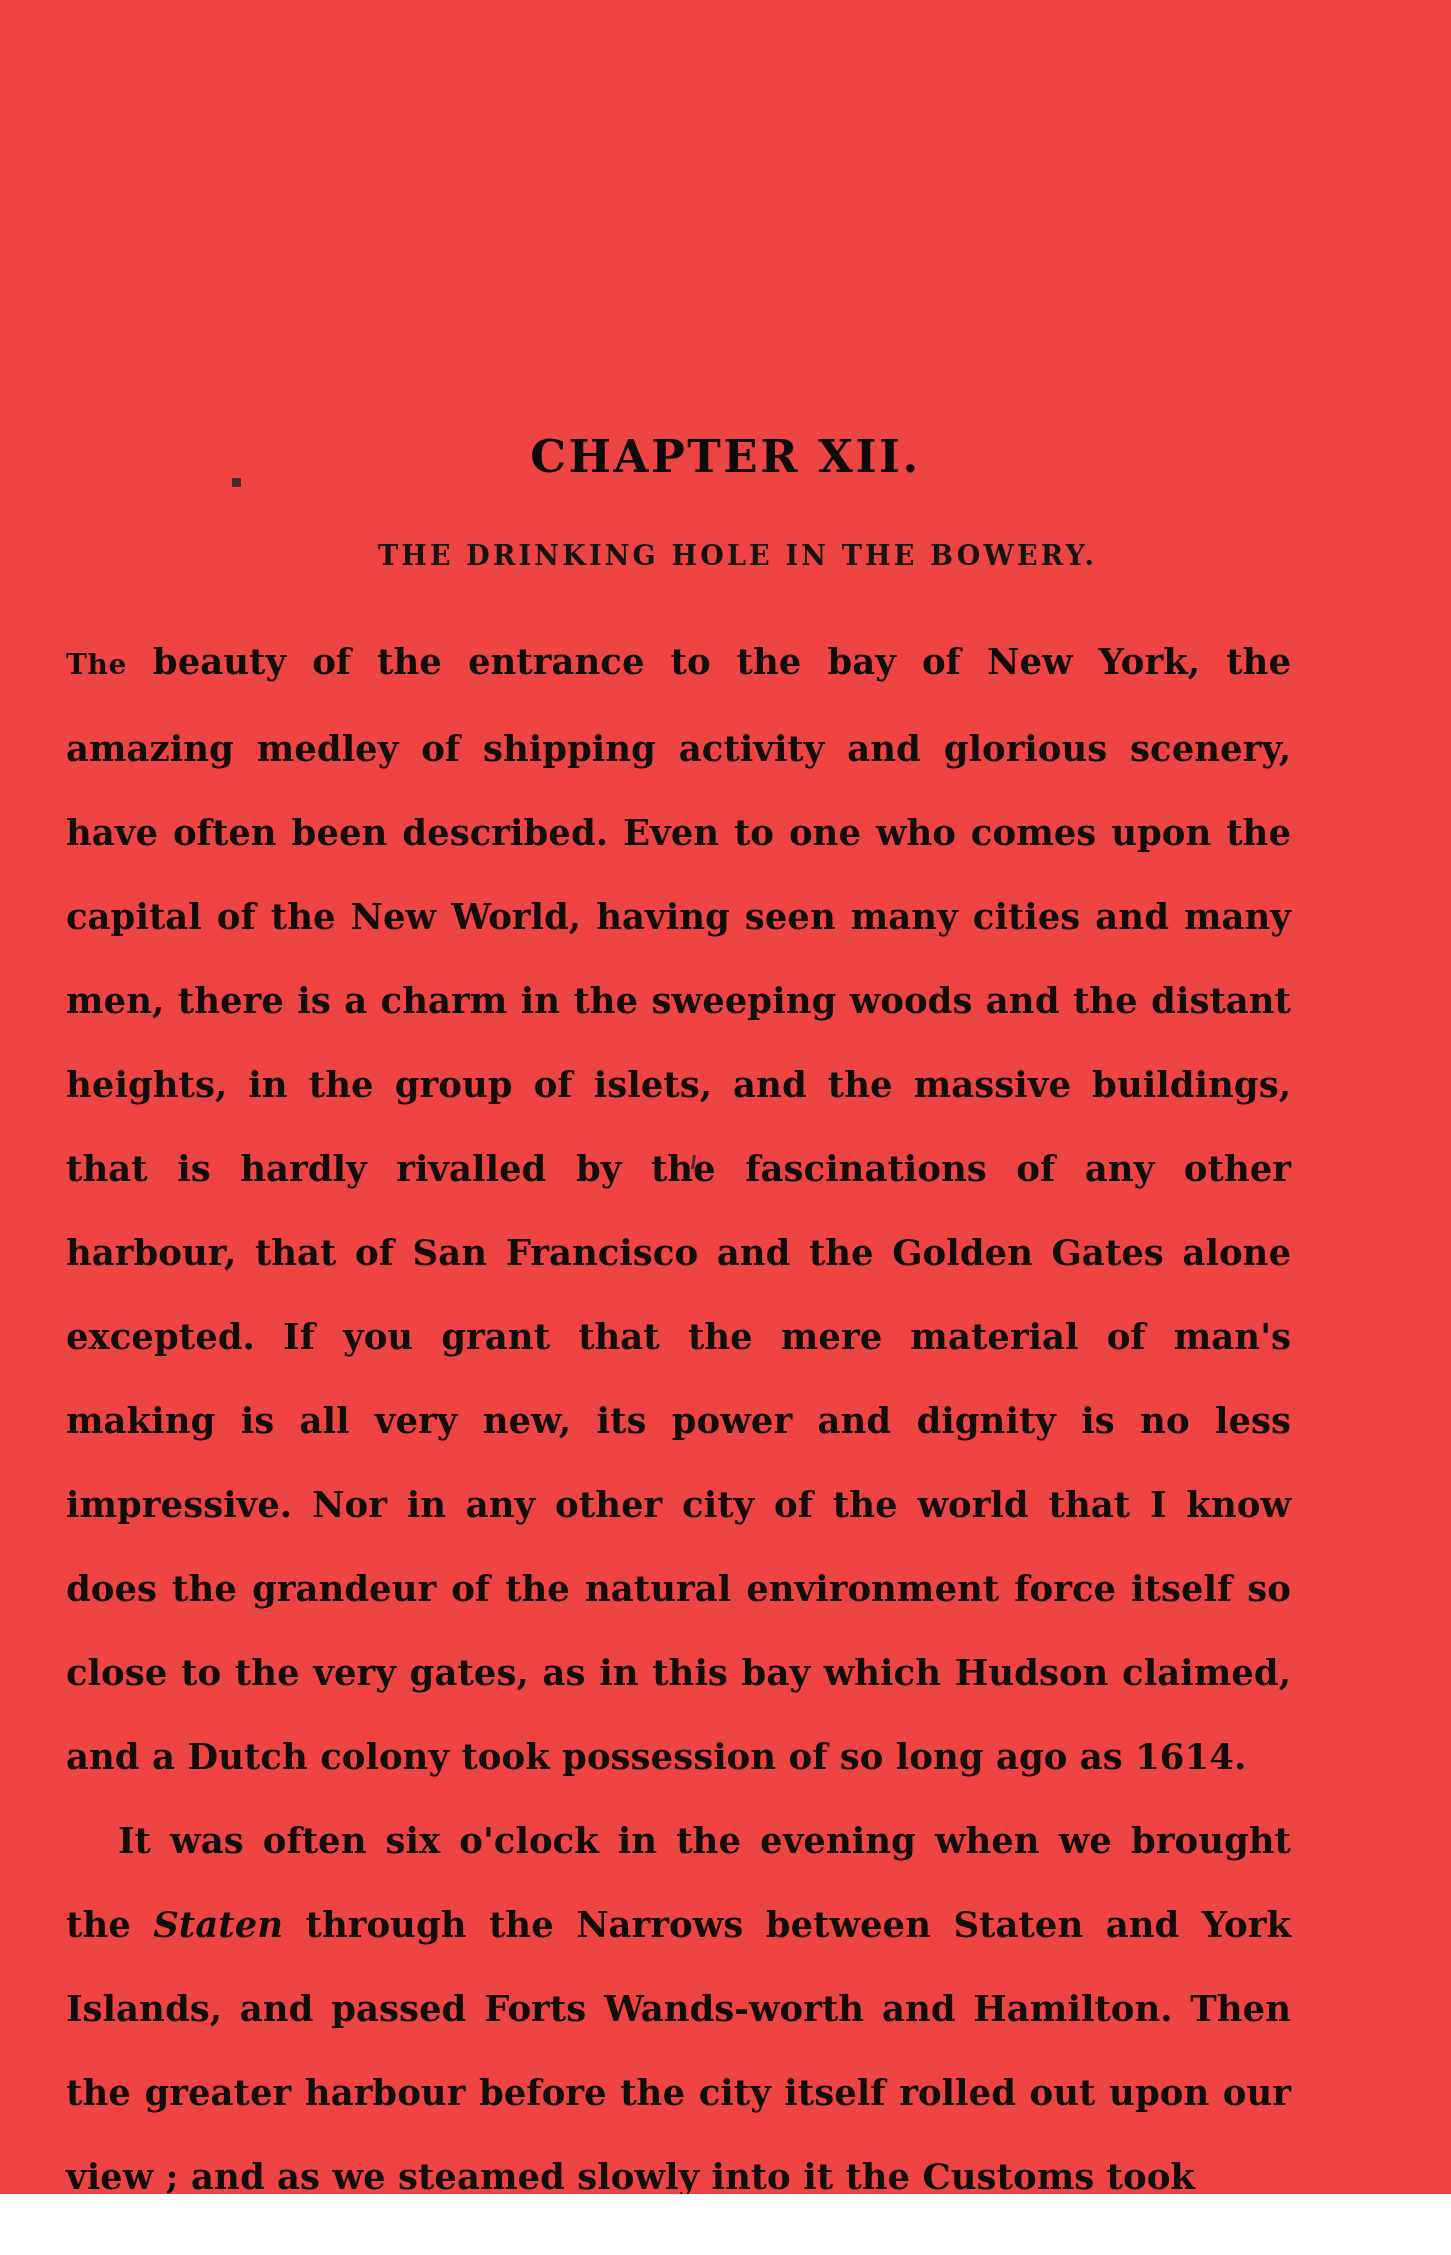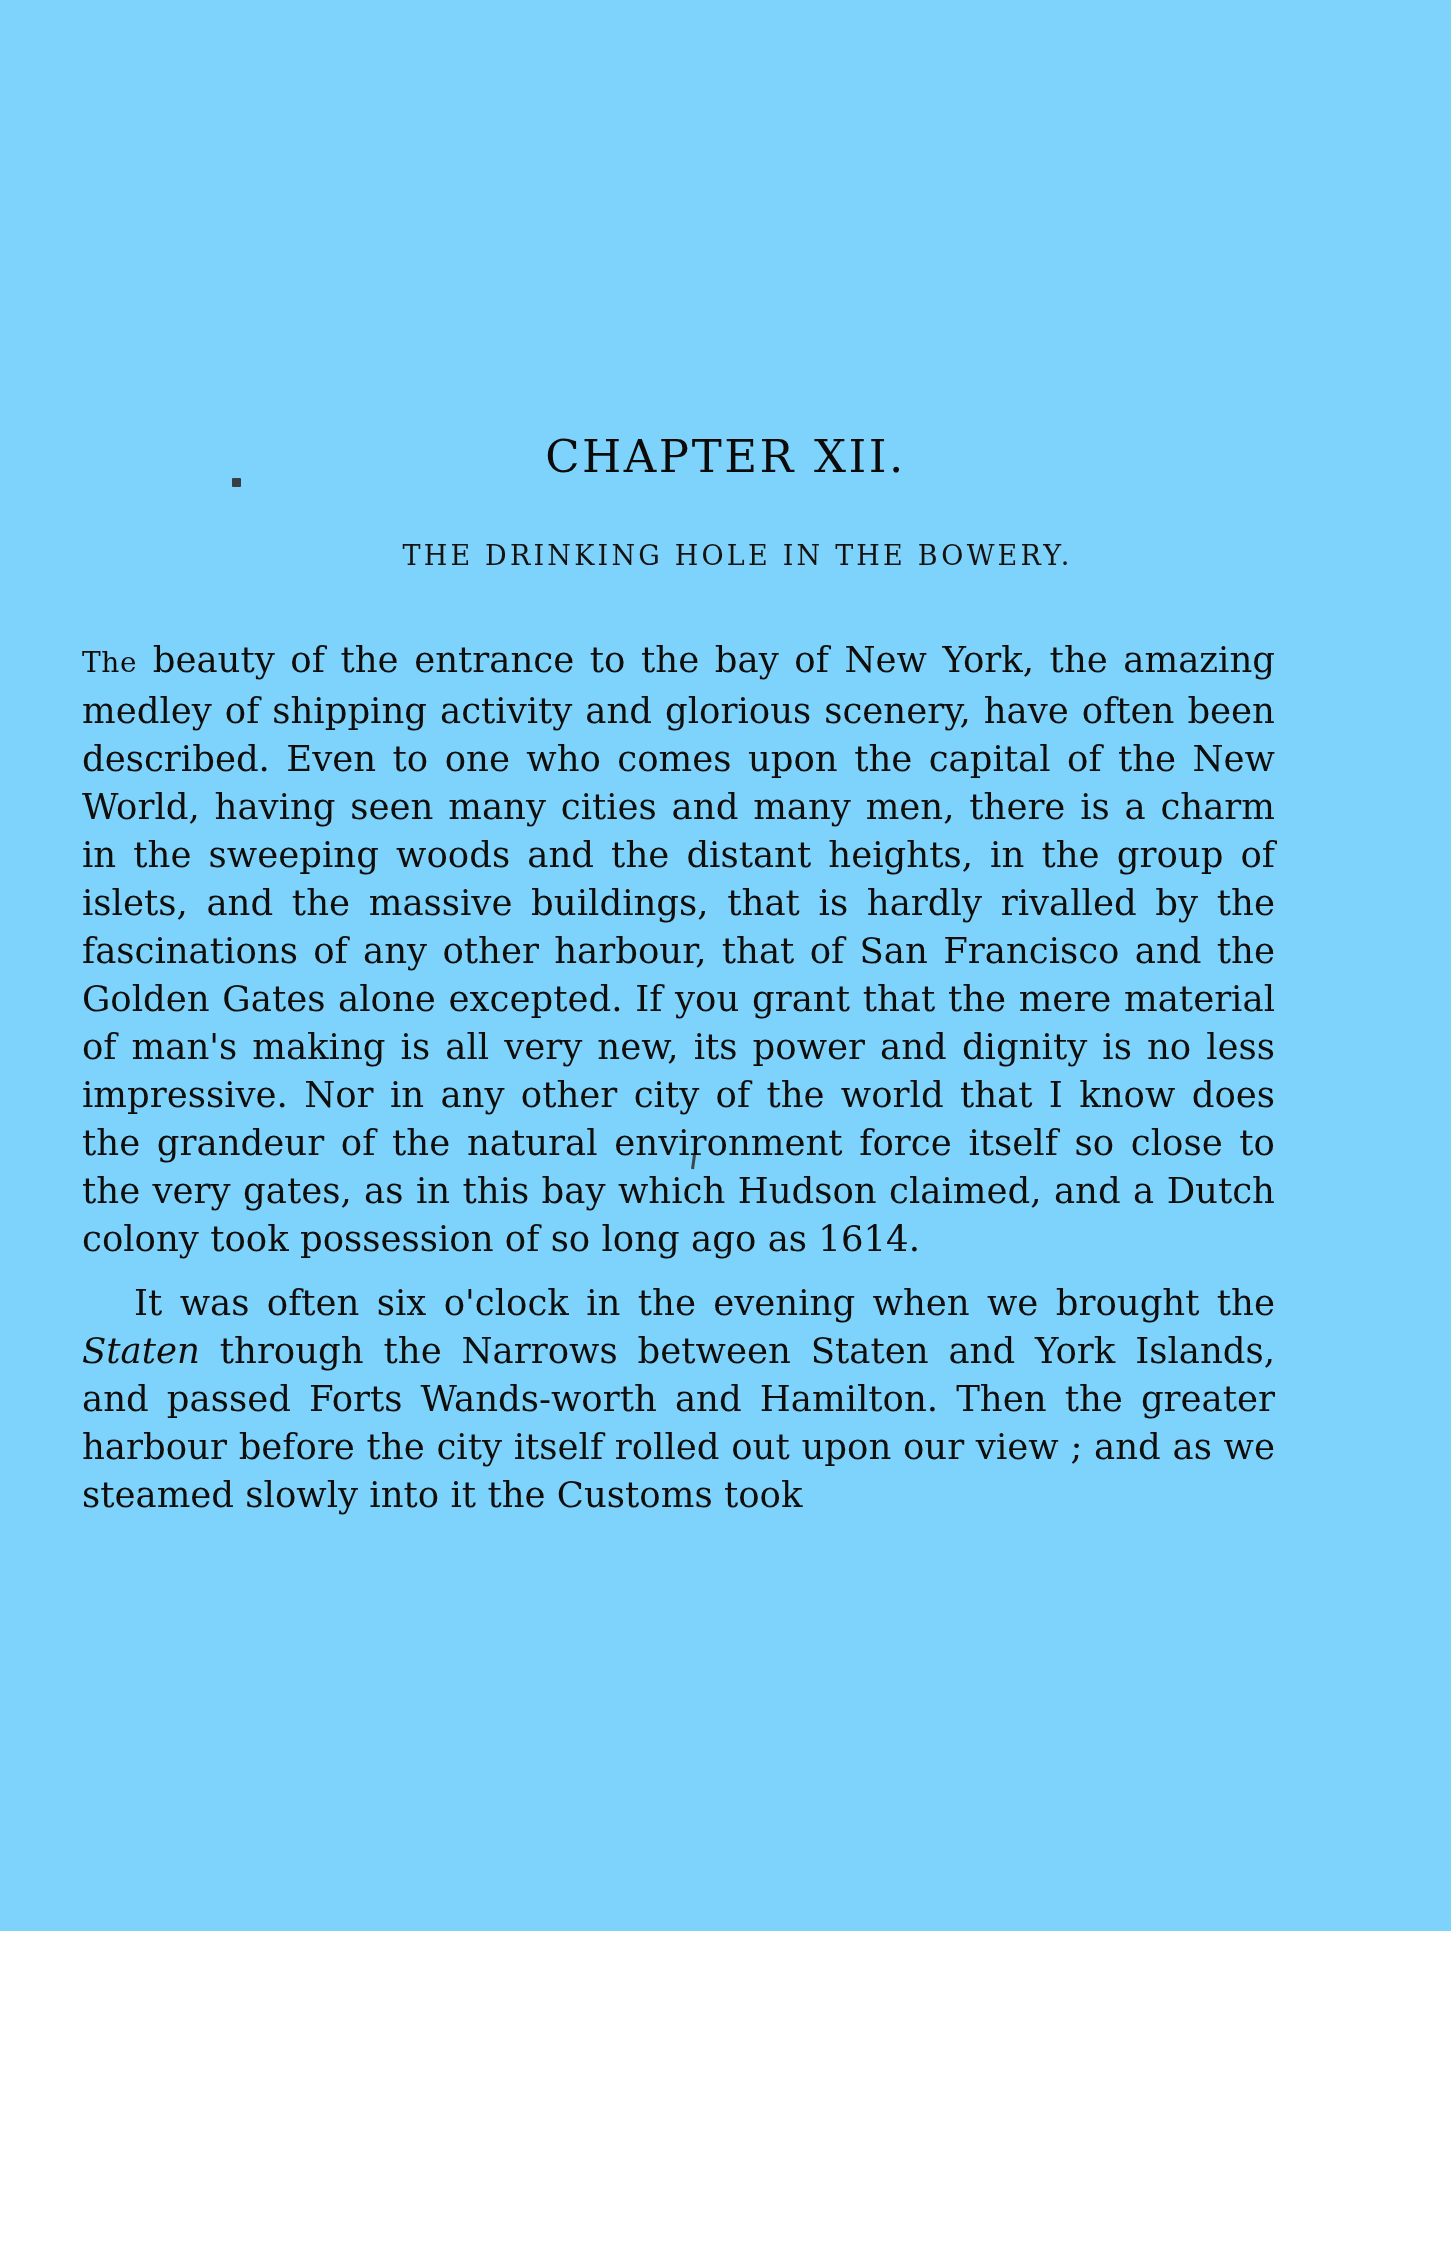--- a/index.html
+++ b/index.html
@@ -3,25 +3,26 @@
 <meta charset="utf-8">
 <style>
   html, body {
     margin: 0;
     padding: 0;
     background: #ffffff;
   }
   .page {
     position: relative;
     width: 1451px;
-    height: 1931px;
-    background: #7dd3fc;
+    height: 2194px;
+    background: #ef4444;
     overflow: hidden;
     font-family: "DejaVu Serif", "Liberation Serif", serif;
     color: #100d0b;
+    font-weight: bold;
   }
   .content {
     position: absolute;
     left: 62px;
     top: 0;
     width: 1327px;
     height: 2255px;
   }
   .stray-dot {
     position: absolute;
@@ -58,23 +59,23 @@
     color: #171311;
   }
   .body-text {
     position: absolute;
     left: 0;
     top: 620px;
     width: 1225px;
     padding-left: 4px;
   }
   .para {
-    margin: 16px;
+    margin: 0;
     font-size: 35.5px;
-    line-height: 48px;
+    line-height: 84px;
     text-align: justify;
     text-justify: inter-word;
     hyphens: none;
   }
   .para + .para {
     margin-top: 0;
   }
   .para.indent {
     text-indent: 52px;
   }

